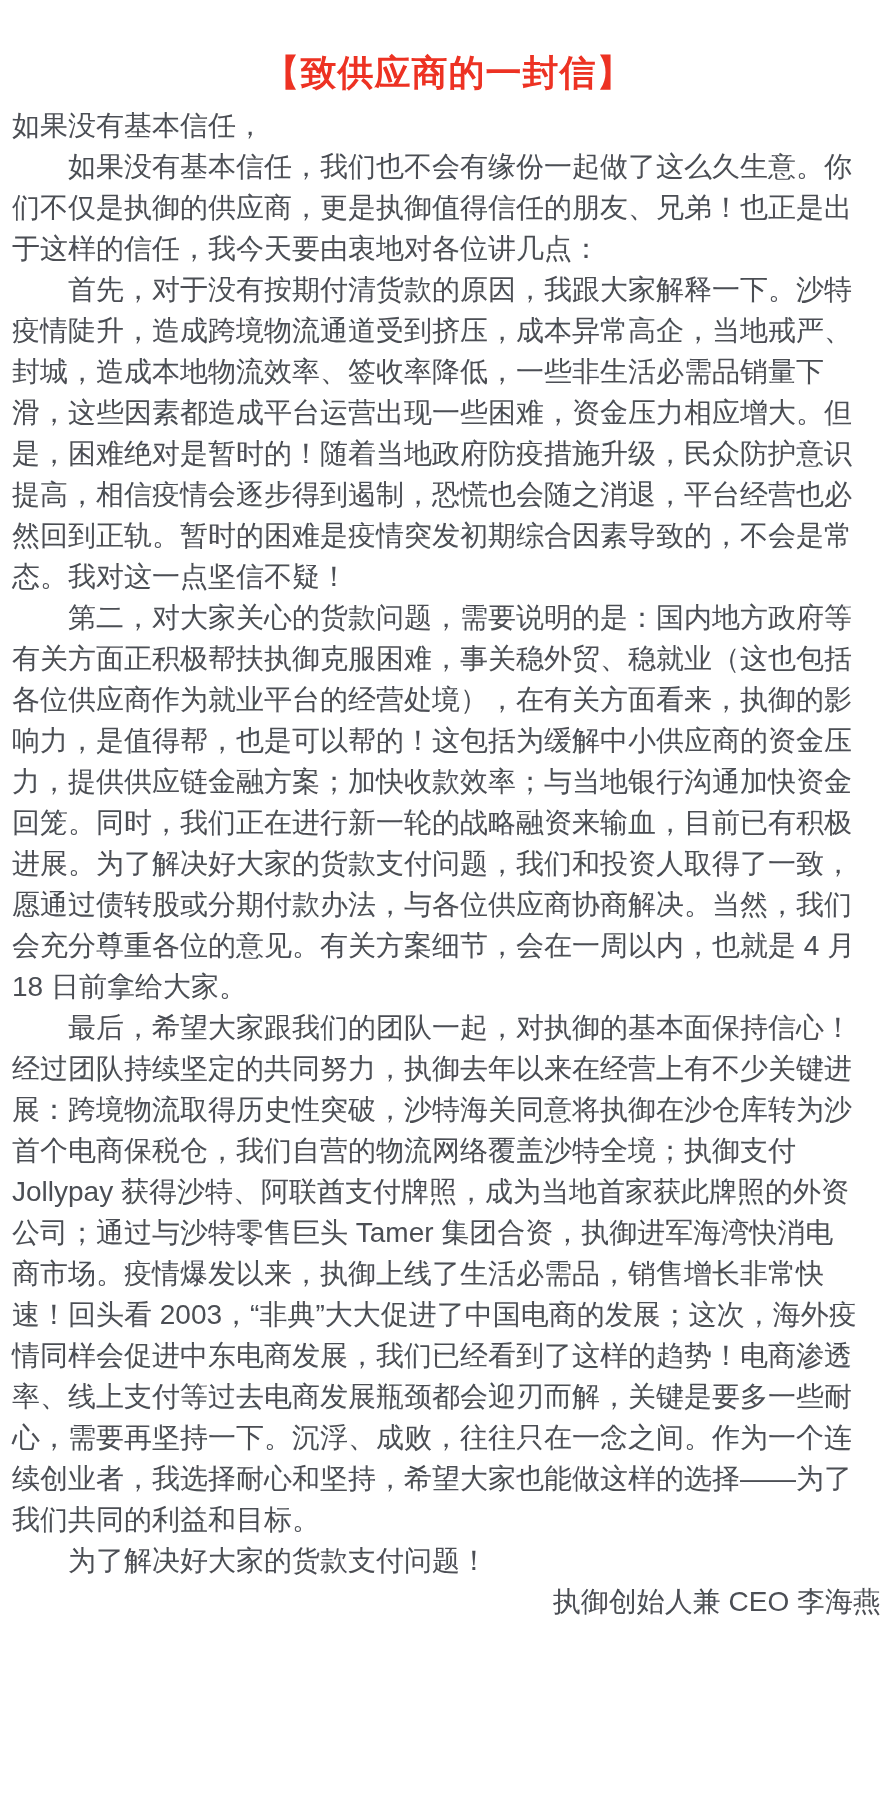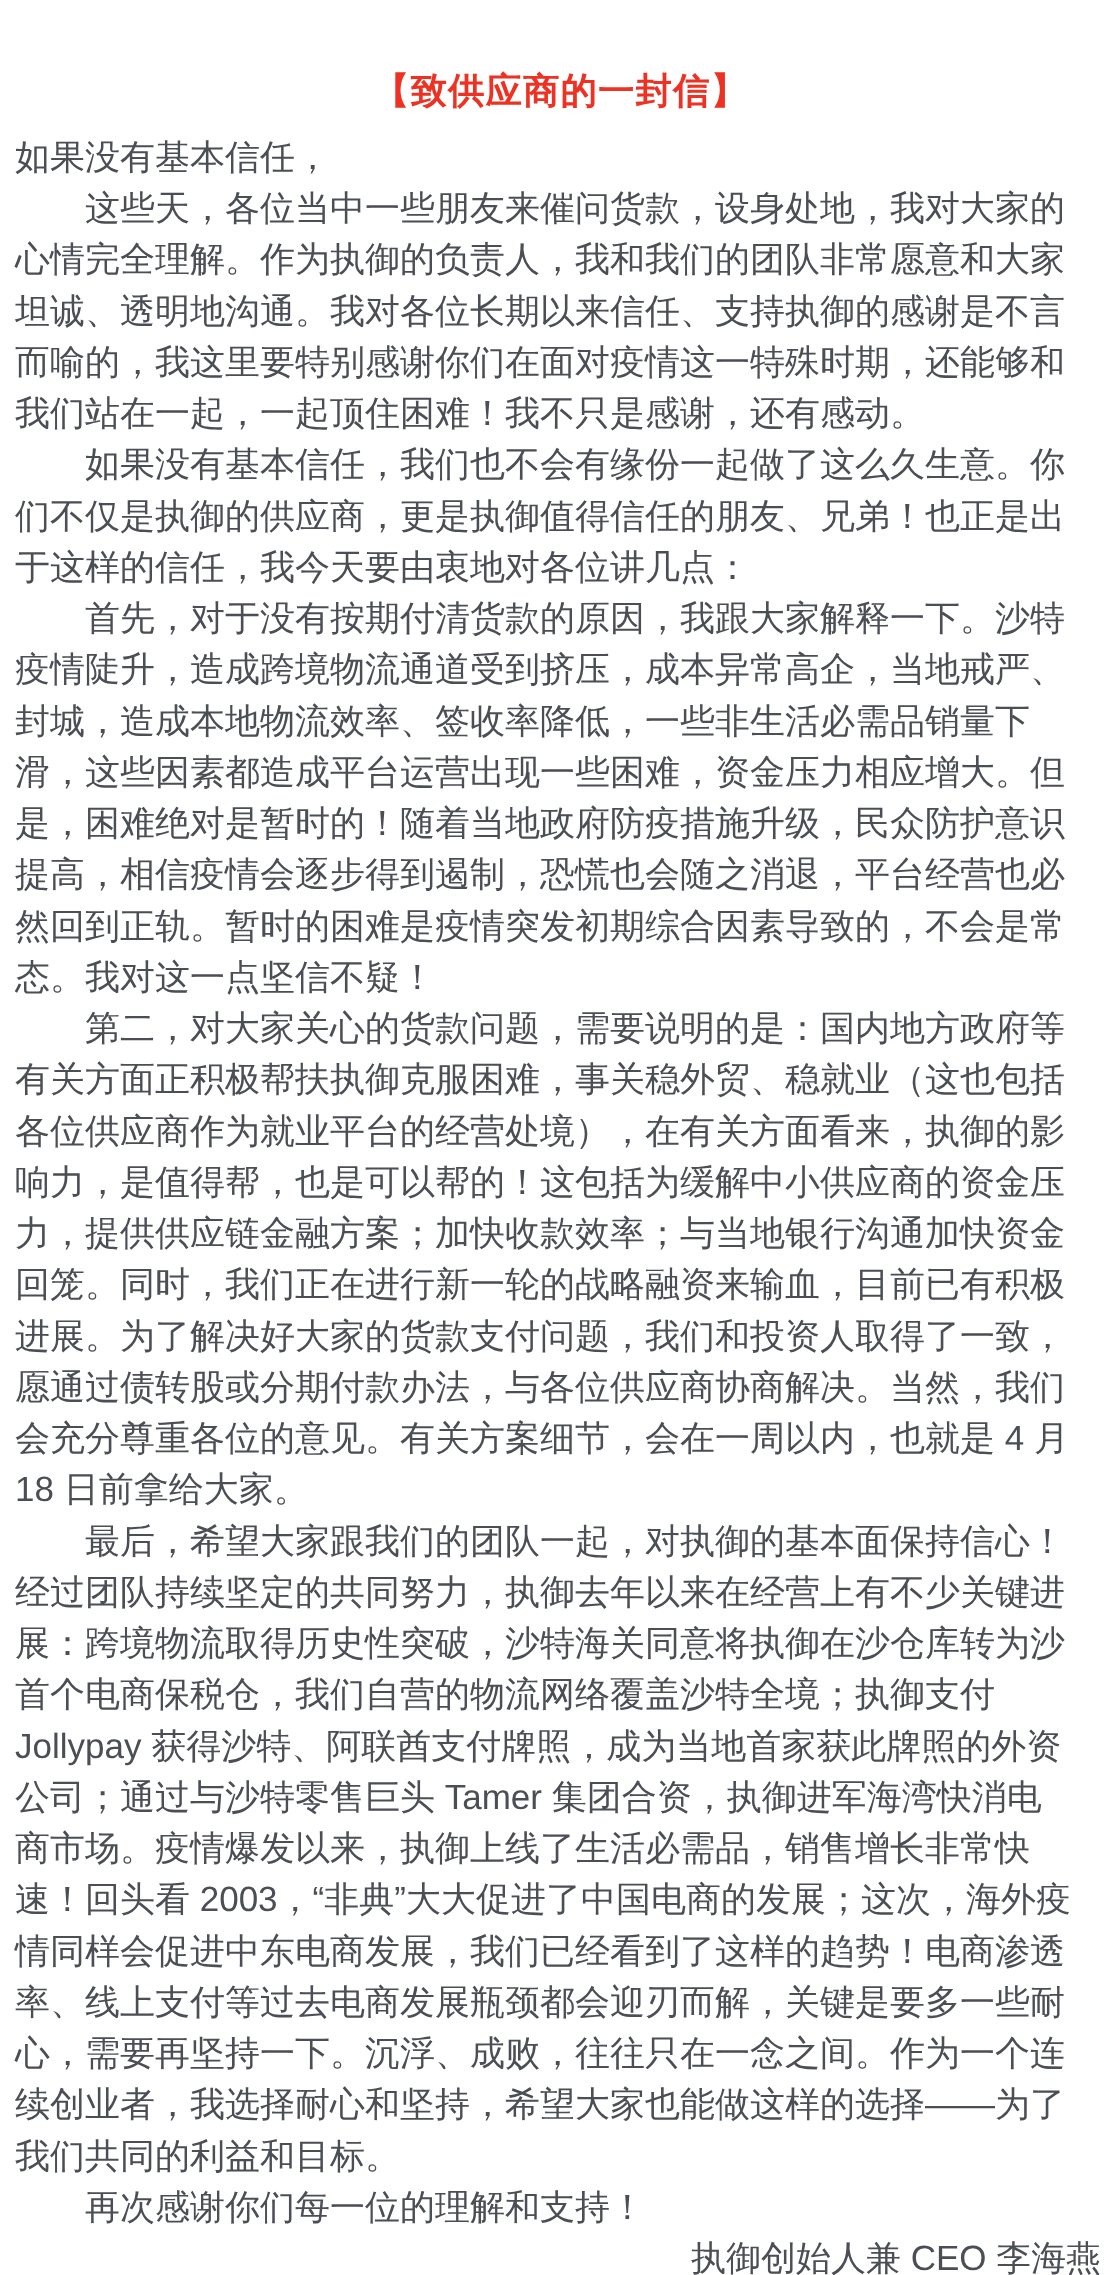--- a/index.html
+++ b/index.html
@@ -18,21 +18,21 @@
     font-size: 28px;
     line-height: 41px;
     color: #4b4e54;
     overflow: hidden;
   }
   .title {
     margin: 0 0 11px 0;
     text-align: center;
     color: #ed3223;
     font-weight: bold;
-    font-size: 29px;
+    font-size: 36px;
     line-height: 42px;
     letter-spacing: 1px;
   }
   .body-copy {
     width: 845px;
   }
   p.salutation {
     margin: 0;
     text-indent: 0;
   }
@@ -48,28 +48,27 @@
 </style>
 </head>
 <body>
 
 <div class="page">
   <h1 class="title">【致供应商的一封信】</h1>
 
   <div class="body-copy">
     <p class="salutation">如果没有基本信任，</p>
 
-    <p class="para">这些天，各位当中一些朋友来催问货款，设身处地，我对大家的心情完全理解。作为执御的负责人，我和我们的团队非常愿意和大家坦诚、透明地沟通。我对各位长期以来信任、支持执御的感谢是不言而喻的，我这里要特别感谢你们在面对疫情这一特殊时期，还能够和我们站在一起，一起顶住困难！我不只是感谢，还有感动。</p>
 
     <p class="para">如果没有基本信任，我们也不会有缘份一起做了这么久生意。你们不仅是执御的供应商，更是执御值得信任的朋友、兄弟！也正是出于这样的信任，我今天要由衷地对各位讲几点：</p>
 
     <p class="para">首先，对于没有按期付清货款的原因，我跟大家解释一下。沙特疫情陡升，造成跨境物流通道受到挤压，成本异常高企，当地戒严、封城，造成本地物流效率、签收率降低，一些非生活必需品销量下滑，这些因素都造成平台运营出现一些困难，资金压力相应增大。但是，困难绝对是暂时的！随着当地政府防疫措施升级，民众防护意识提高，相信疫情会逐步得到遏制，恐慌也会随之消退，平台经营也必然回到正轨。暂时的困难是疫情突发初期综合因素导致的，不会是常态。我对这一点坚信不疑！</p>
 
     <p class="para">第二，对大家关心的货款问题，需要说明的是：国内地方政府等有关方面正积极帮扶执御克服困难，事关稳外贸、稳就业（这也包括各位供应商作为就业平台的经营处境），在有关方面看来，执御的影响力，是值得帮，也是可以帮的！这包括为缓解中小供应商的资金压力，提供供应链金融方案；加快收款效率；与当地银行沟通加快资金回笼。同时，我们正在进行新一轮的战略融资来输血，目前已有积极进展。为了解决好大家的货款支付问题，我们和投资人取得了一致，愿通过债转股或分期付款办法，与各位供应商协商解决。当然，我们会充分尊重各位的意见。有关方案细节，会在一周以内，也就是 4 月 18 日前拿给大家。</p>
 
     <p class="para">最后，希望大家跟我们的团队一起，对执御的基本面保持信心！经过团队持续坚定的共同努力，执御去年以来在经营上有不少关键进展：跨境物流取得历史性突破，沙特海关同意将执御在沙仓库转为沙首个电商保税仓，我们自营的物流网络覆盖沙特全境；执御支付Jollypay 获得沙特、阿联酋支付牌照，成为当地首家获此牌照的外资公司；通过与沙特零售巨头 Tamer 集团合资，执御进军海湾快消电商市场。疫情爆发以来，执御上线了生活必需品，销售增长非常快速！回头看 2003，“非典”大大促进了中国电商的发展；这次，海外疫情同样会促进中东电商发展，我们已经看到了这样的趋势！电商渗透率、线上支付等过去电商发展瓶颈都会迎刃而解，关键是要多一些耐心，需要再坚持一下。沉浮、成败，往往只在一念之间。作为一个连续创业者，我选择耐心和坚持，希望大家也能做这样的选择——为了我们共同的利益和目标。</p>
 
-    <p class="para">再次感谢你们每一位的理解和支持！</p>
+    <p class="para">为了解决好大家的货款支付问题！</p>
   </div>
 
   <p class="sign-line">执御创始人兼 CEO 李海燕</p>
 
 </div>
 
 </body></html>

